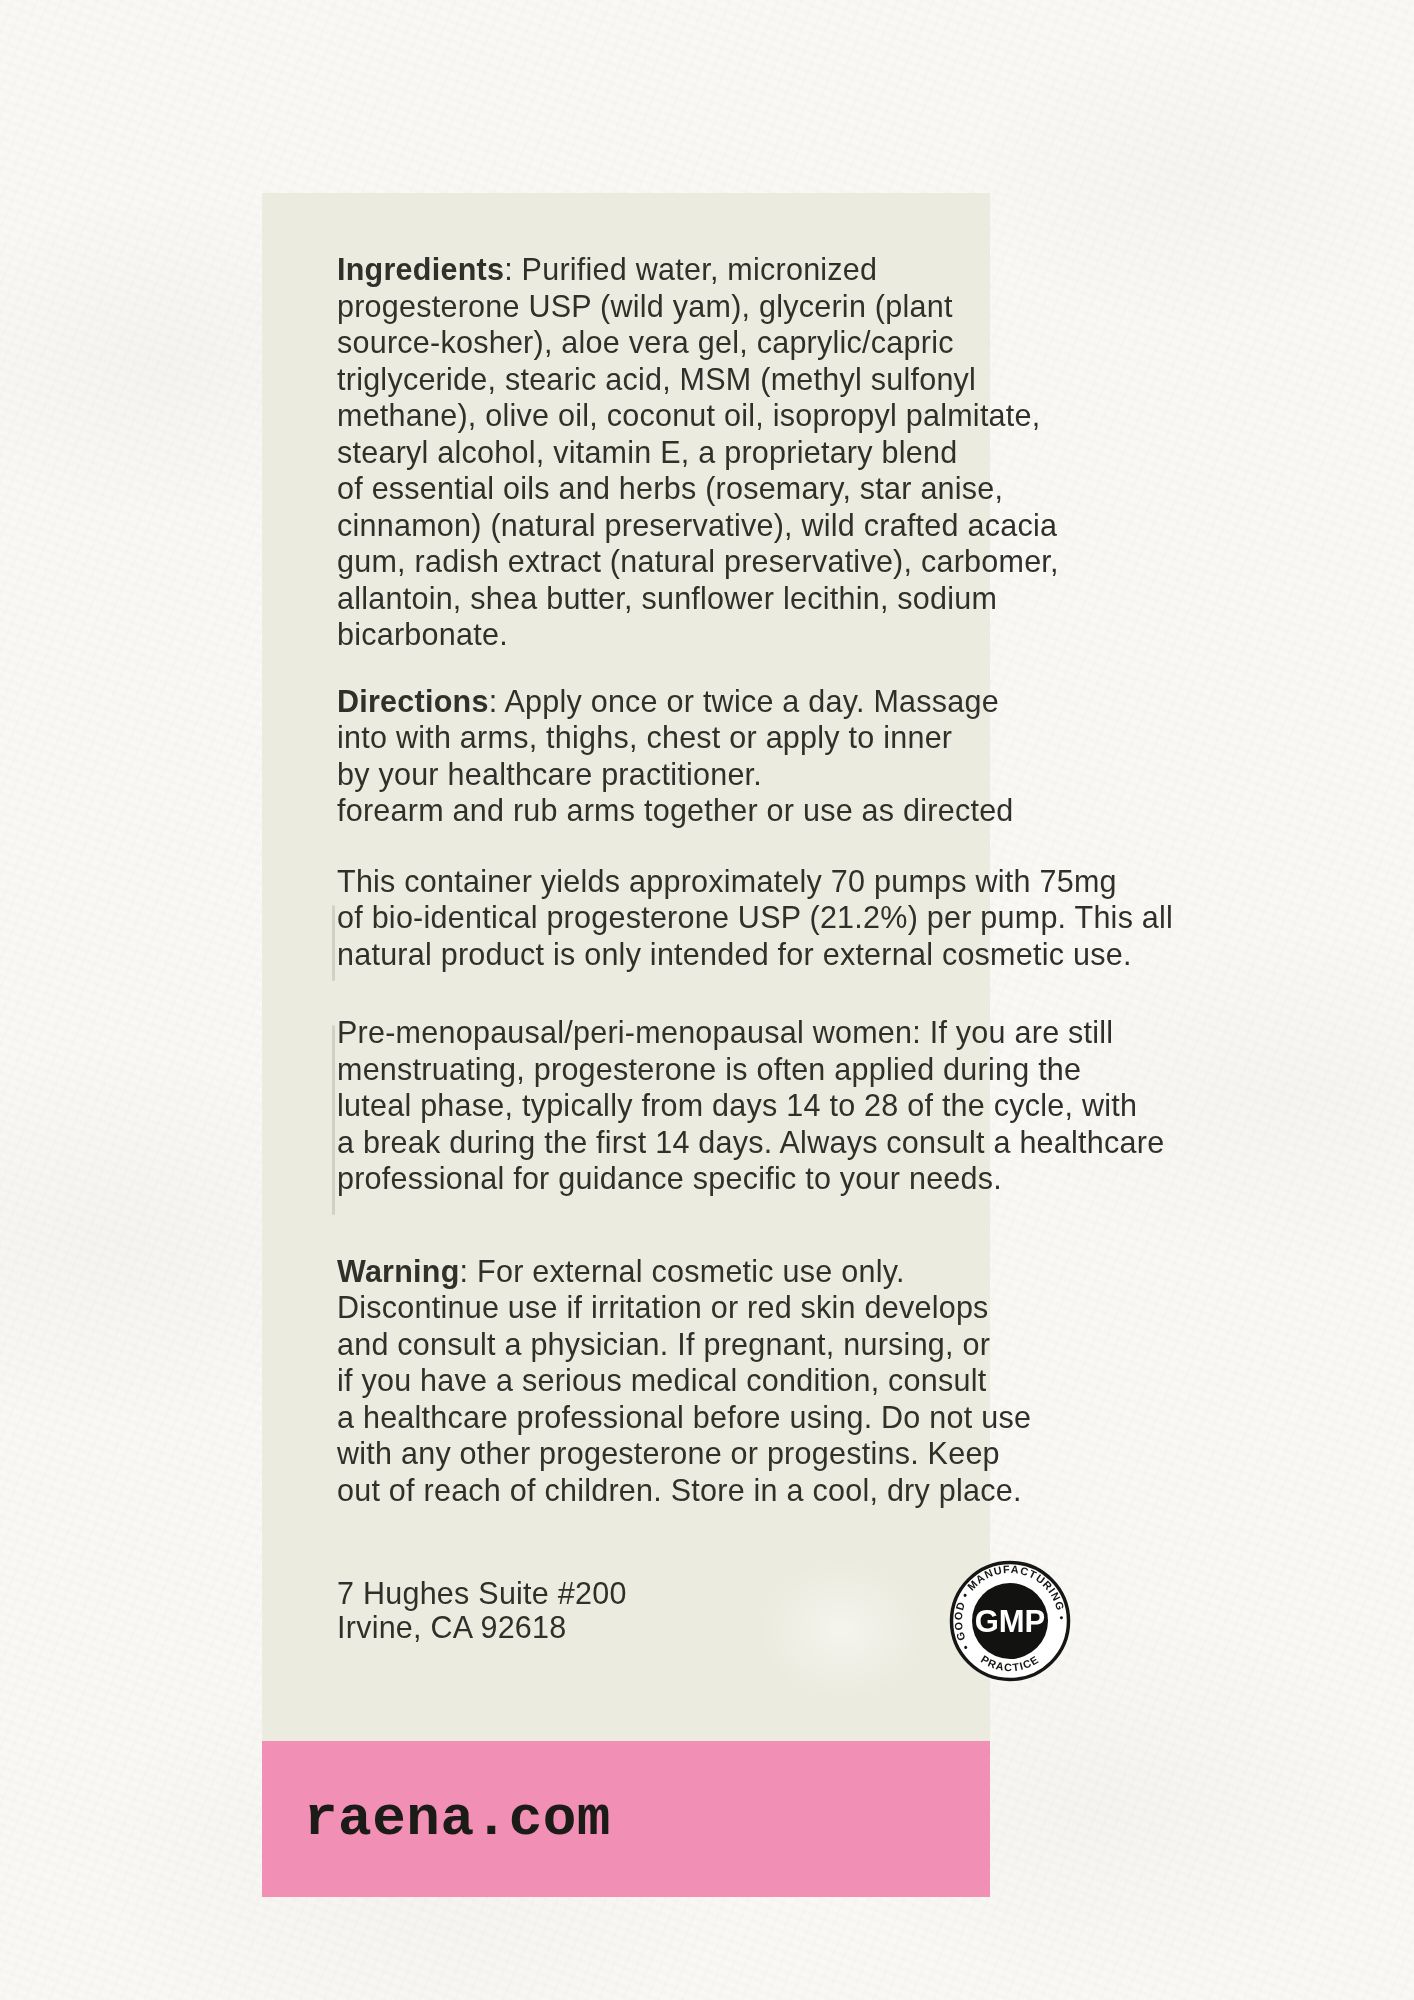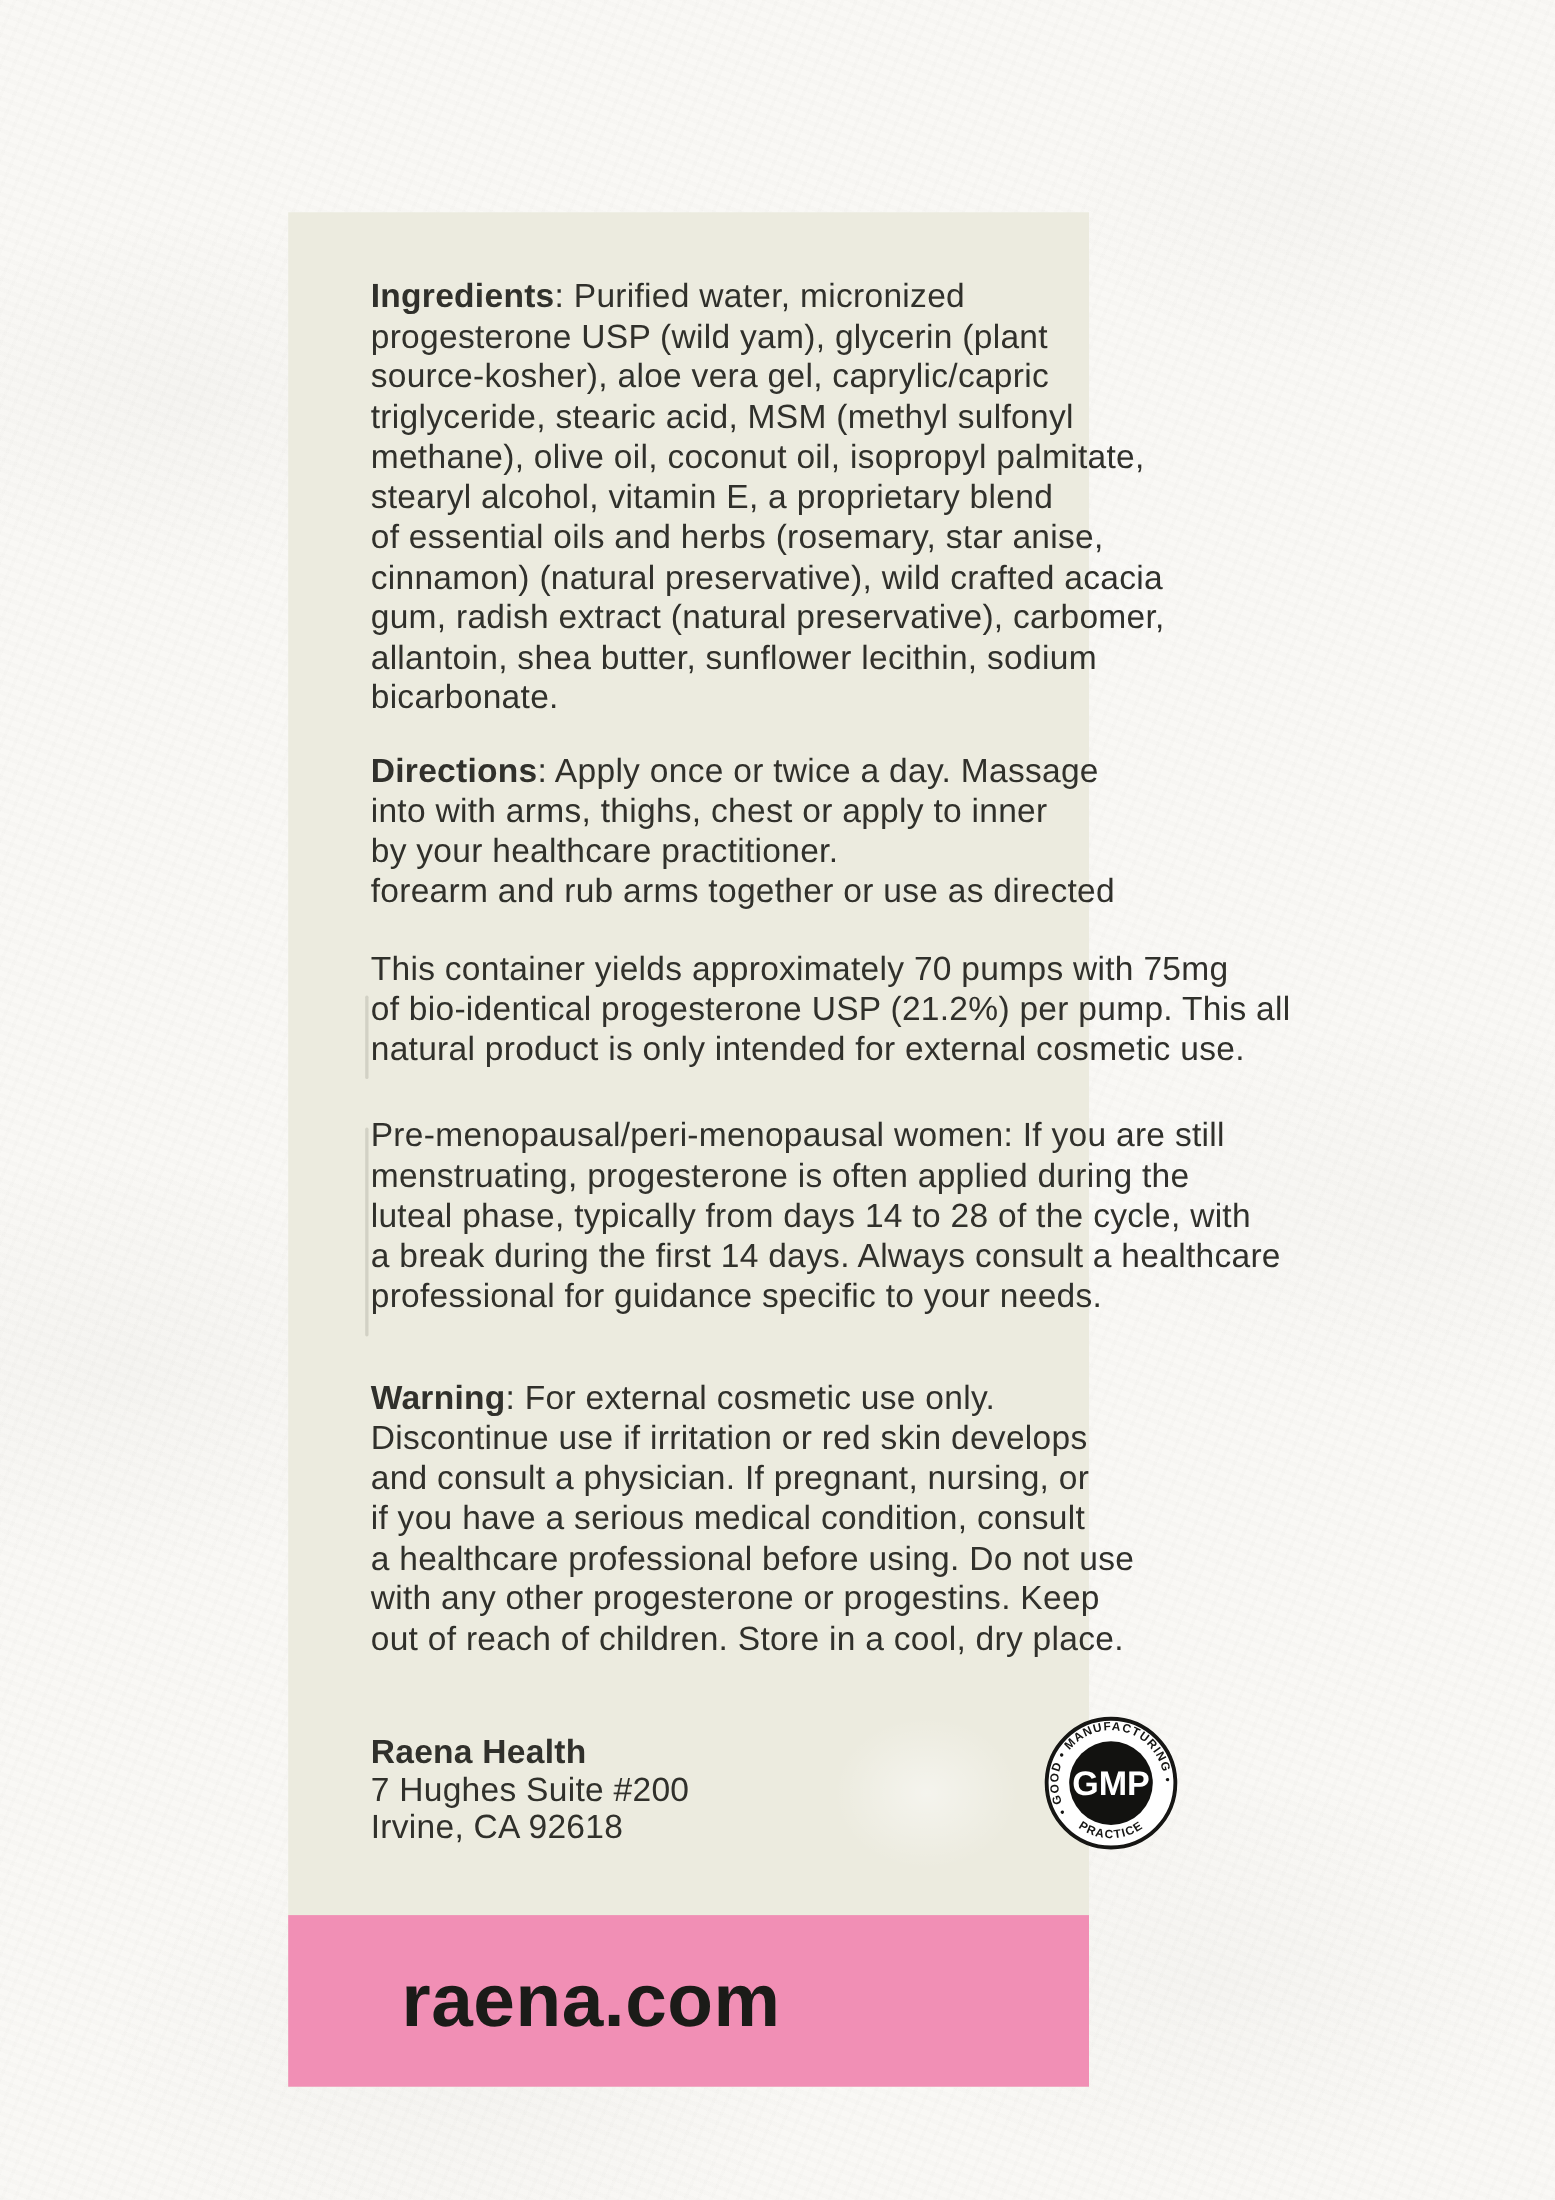--- a/index.html
+++ b/index.html
@@ -94,26 +94,27 @@
     position: absolute;
     left: 0;
     bottom: 0;
     width: 100%;
     height: 156px;
     background: var(--c-footer-background, #f18fb5);
     display: flex;
     align-items: center;
   }
   .footer-url {
-    padding-left: 103px;
-    font-size: 68px;
+    padding-left: 42px;
+    font-size: 56px;
     font-weight: bold;
     letter-spacing: 0.5px;
     color: #1b1b18;
     white-space: nowrap;
+    font-family: Liberation Mono, monospace;
   }
 </style>
 </head>
 <body>
 
 <div class="viewport">
 
   <div class="label">
 
     <div class="label-body">
@@ -135,21 +136,20 @@
       <p class="para premeno">
         <span class="lines"><span class="tline">Pre-menopausal/peri-menopausal women: If you are still</span><span class="tline">menstruating, progesterone is often applied during the</span><span class="tline">luteal phase, typically from days 14 to 28 of the cycle, with</span><span class="tline">a break during the first 14 days. Always consult a healthcare</span><span class="tline">professional for guidance specific to your needs.</span></span>
       </p>
 
       <p class="para warning">
         <span class="tline"><b class="lead">Warning</b><span>: For external cosmetic use only.</span></span>
         <span class="lines"><span class="tline">Discontinue use if irritation or red skin develops</span><span class="tline">and consult a physician. If pregnant, nursing, or</span><span class="tline">if you have a serious medical condition, consult</span><span class="tline">a healthcare professional before using. Do not use</span><span class="tline">with any other progesterone or progestins. Keep</span><span class="tline">out of reach of children. Store in a cool, dry place.</span></span>
       </p>
 
       <div class="address">
-        <span class="tline name">Raena Health</span>
         <span class="tline">7 Hughes Suite #200</span>
         <span class="tline">Irvine, CA 92618</span>
       </div>
 
     </div>
 
     <div class="artifact a1"></div>
     <div class="artifact a2"></div>
     <div class="shine"></div>
 

